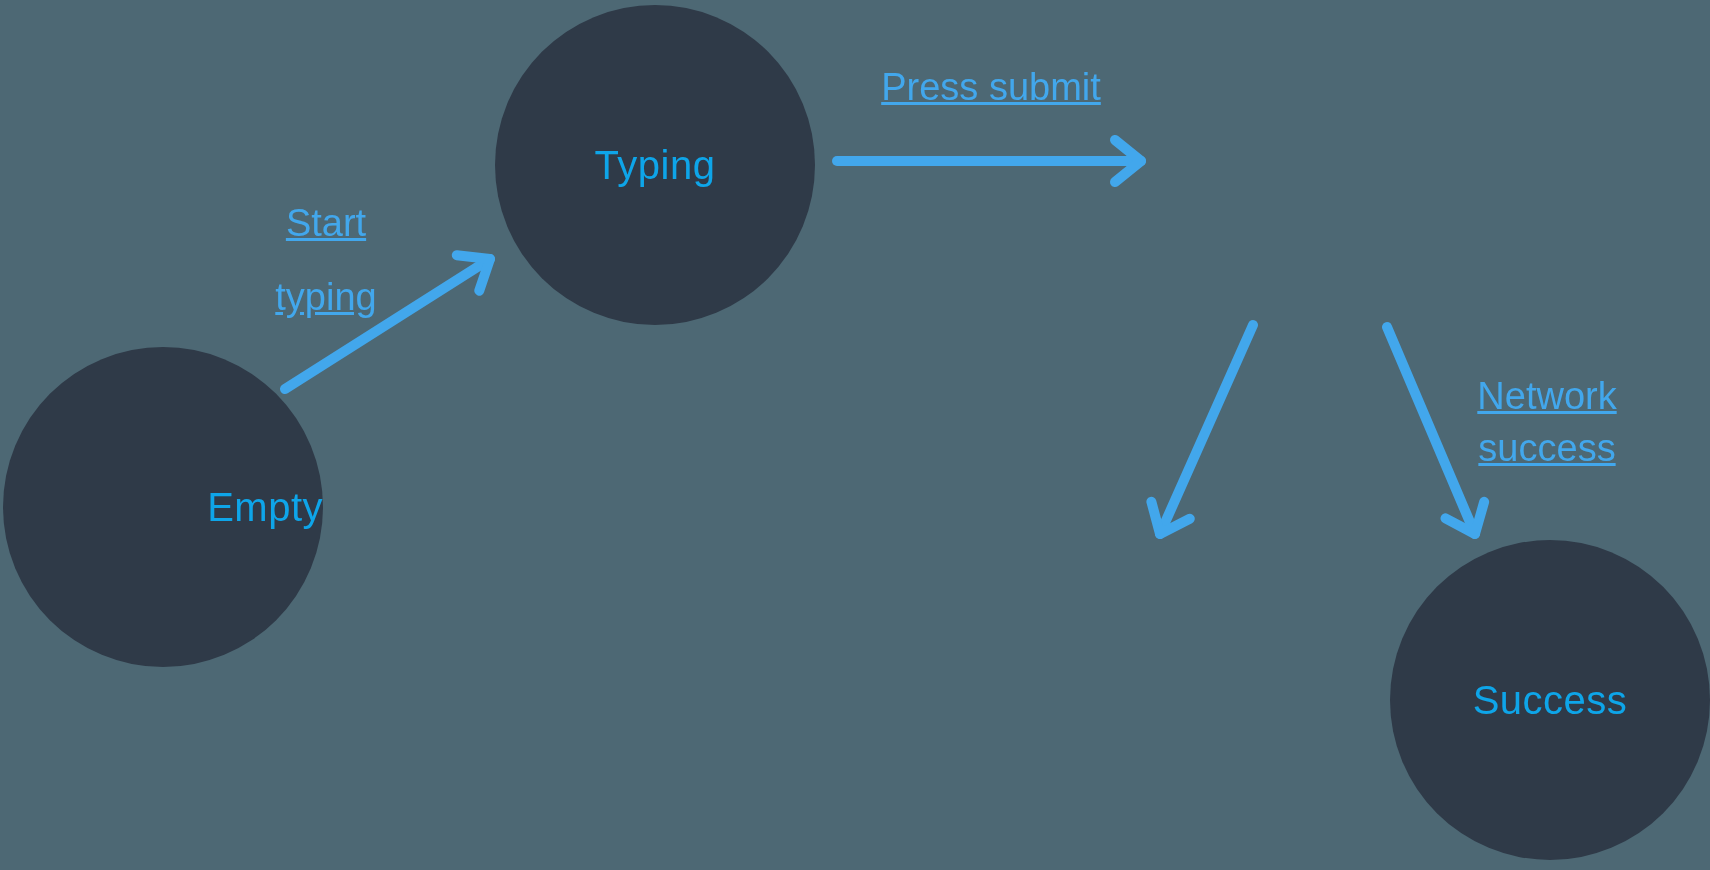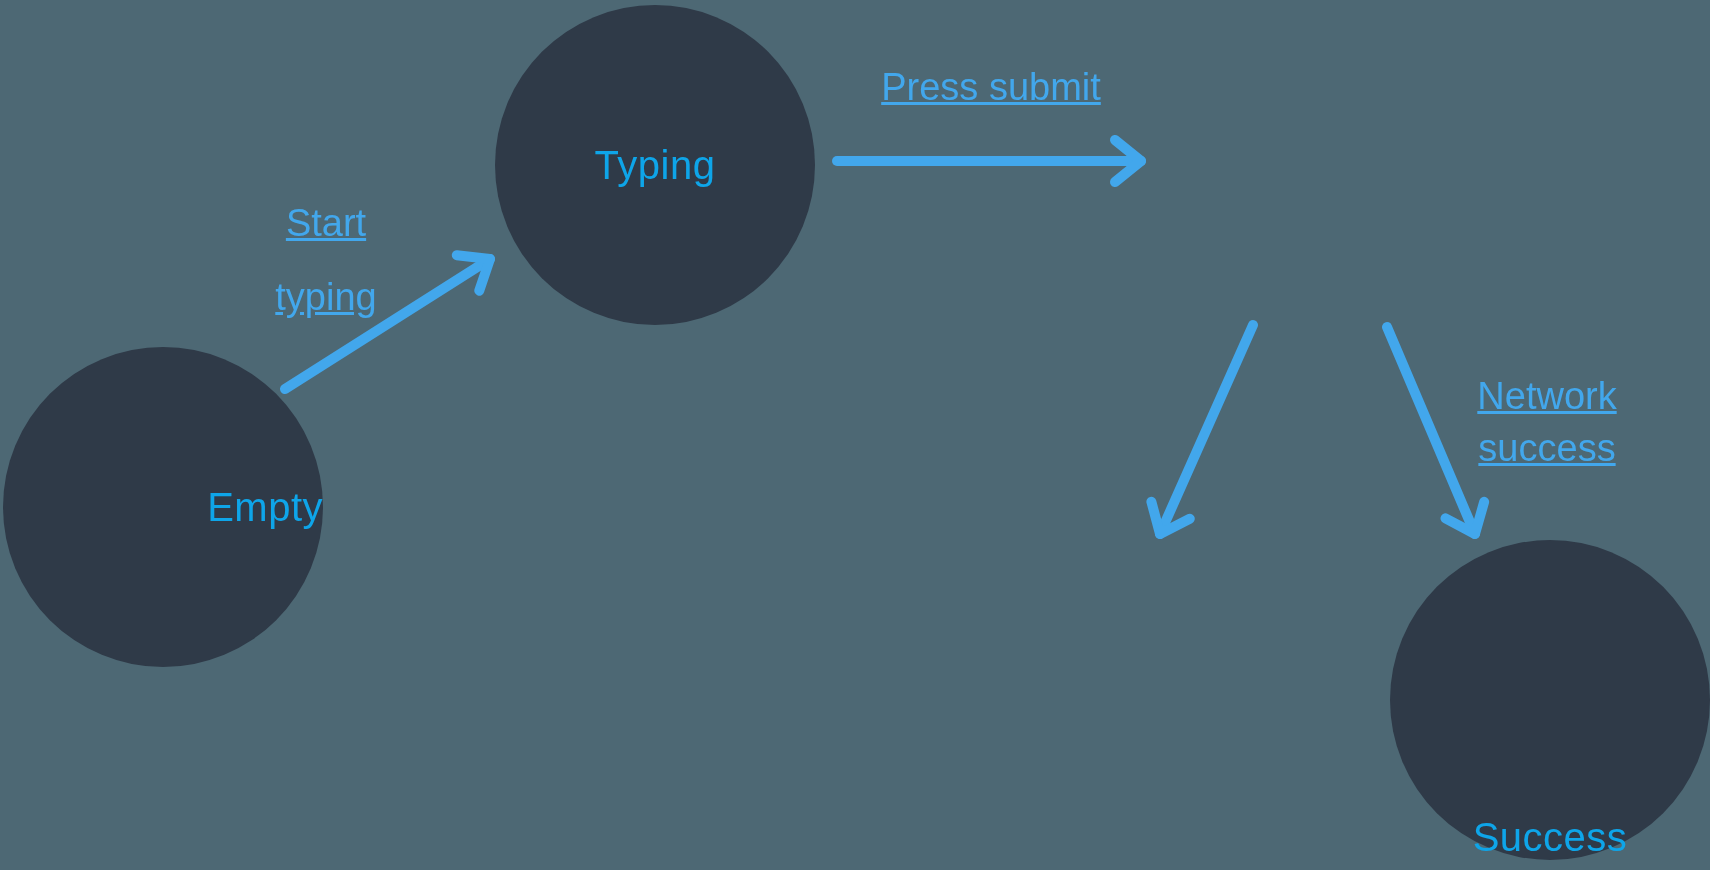--- a/index.html
+++ b/index.html
@@ -37,21 +37,21 @@
     color: #0ea5e9;
     font-size: 40px;
     font-weight: 500;
     letter-spacing: 0.5px;
     white-space: nowrap;
   }
   .node-empty      { left: 3px;    top: 347px; justify-content: flex-end; }
   .node-typing     { left: 495px;  top: 5px;   }
   .node-submitting { left: 1168px; top: 3px;   }
   .node-error      { left: 925px;  top: 545px; }
-  .node-success    { left: 1390px; top: 540px; align-items: flex-end; }
+  .node-success    { left: 1390px; top: 540px; }
 
   .edge-label {
     position: absolute;
     color: #42A7EC;
     font-size: 38px;
     font-weight: 500;
     text-align: center;
     line-height: 52px;
     text-decoration: underline;
   }

